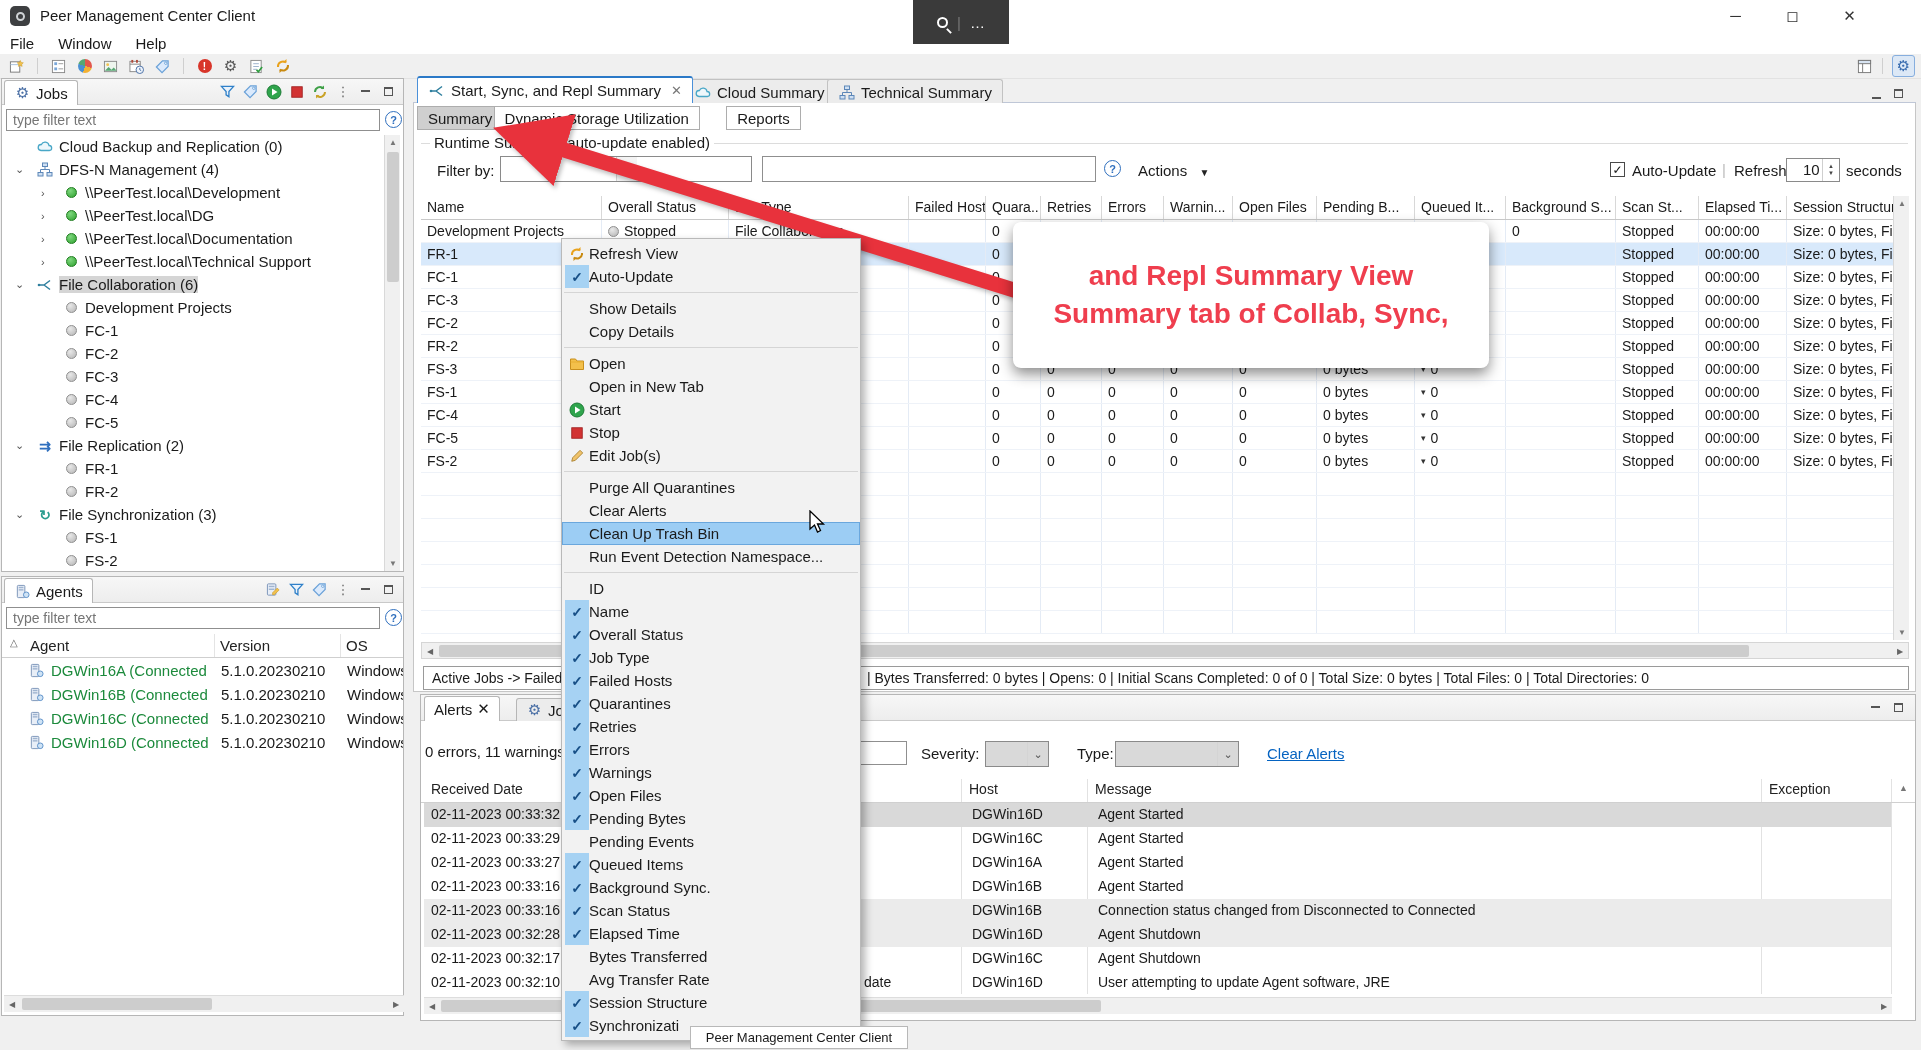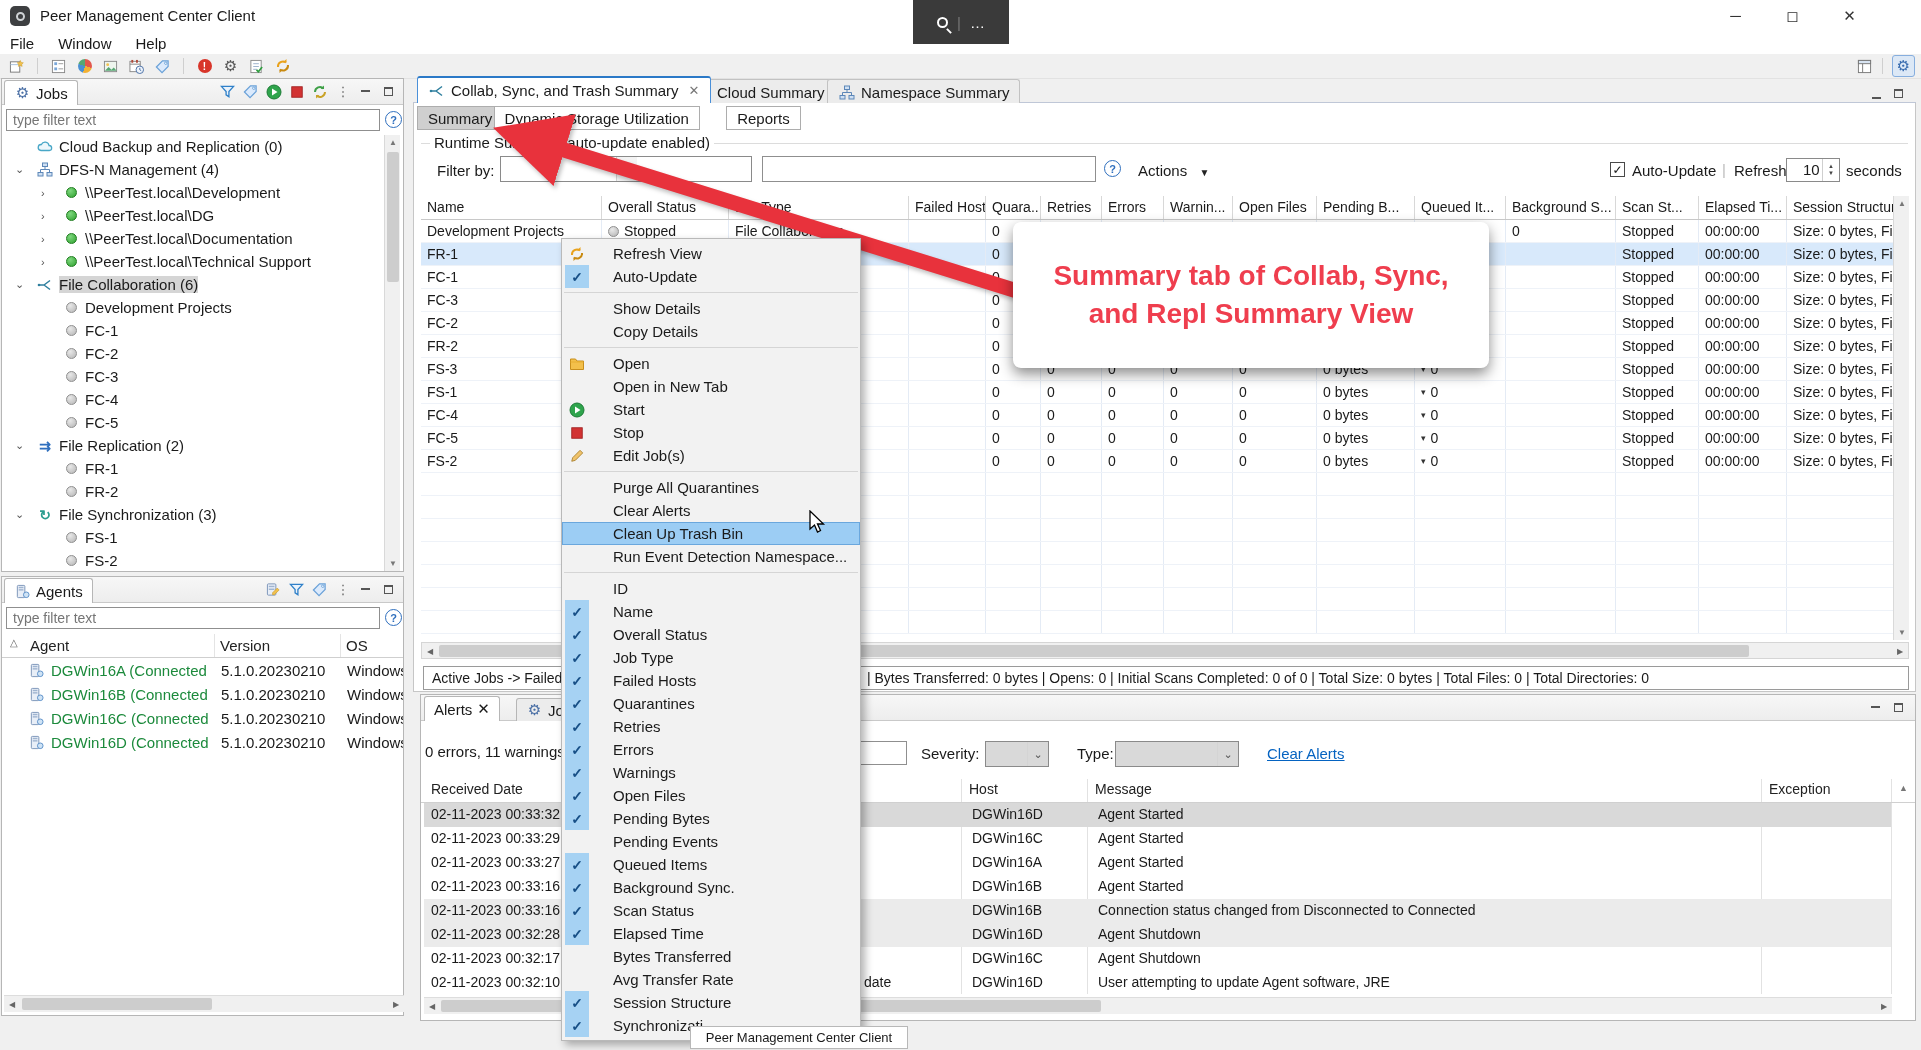--- a/index.html
+++ b/index.html
@@ -113,21 +113,21 @@
   .al-cell { position:absolute; top:3px; white-space:nowrap; }
   .link { color:#0563c1; text-decoration:underline; }
   .gray-combo { background:#d9d9d9; }
 
   
   #cmenu { left:561px; top:238px; width:300px; background:#f2f2f2; border:1px solid #b9b9b9;
     box-shadow:4px 4px 8px rgba(0,0,0,.3); z-index:60; padding:3px 0; }
   .mi { height:23px; display:flex; align-items:center; position:relative; }
   .mi .slot { width:24px; height:23px; margin-left:3px; display:flex; align-items:center; justify-content:center; }
   .mi .slot.checked { background:#a6d2f3; color:#174f86; font-weight:bold; font-size:14px; }
-  .mi .lbl { margin-left:24px; white-space:nowrap; }
+  .mi .lbl { margin-left:0; white-space:nowrap; }
   .mi.hl { background:#9ccdf4; outline:1px solid #6aa7dd; outline-offset:-1px; }
   .msep { height:9px; display:flex; align-items:center; }
   .msep i { height:1px; background:#d5d5d5; flex:1; margin:0 2px; }
 
   
   #callout { left:1013px; top:222px; width:476px; height:146px; background:#fff; border-radius:8px;
     box-shadow:0 6px 14px rgba(0,0,0,.45); z-index:41; display:flex; flex-direction:column;
     align-items:center; justify-content:center; gap:6px; }
   #callout div { color:#ef3e4e; font-size:28px; font-weight:bold; }
   #arrow-svg { left:0; top:0; width:1921px; height:1050px; z-index:40; pointer-events:none;
@@ -562,41 +562,41 @@
 
 <div class="a" id="edit-tabline"></div>
 <div class="a" id="editor-tabs" style="left: 0px; top: 0px; width: 1921px; height: 104px;">
     <div class="etab active" style="left: 417px; top: 76px;">
       <span class="ficon">
         <svg width="16" height="16" viewBox="0 0 16 16">
           <path d="M1.5 8h5.5M7 8l6-4.5M7 8l6 4.5" fill="none" stroke="#2f7f9e" stroke-width="1.5"></path>
           <circle cx="2" cy="8" r="1.3" fill="#2f7f9e"></circle>
         </svg>
       </span>
-      <span>Collab, Sync, and Trash Summary</span>
+      <span>Start, Sync, and Repl Summary</span>
       <span class="x">✕</span>
     </div>
     <div class="etab" style="left: 683px; top: 79px;">
       <span class="ficon">
         <svg width="16" height="16" viewBox="0 0 16 16">
           <path d="M4 11.5a3 3 0 0 1 .4-6A4 4 0 0 1 12 6.5a2.5 2.5 0 0 1 .3 5z" fill="#eef7fb" stroke="#49a7c7" stroke-width="1.3"></path>
         </svg>
       </span>
       <span>Cloud Summary</span>
     </div>
     <div class="etab" style="left: 827px; top: 79px;">
       <span class="ficon">
         <svg width="16" height="16" viewBox="0 0 16 16">
           <rect x="5.5" y="1" width="5" height="3.5" fill="#cfe0f3" stroke="#5d87b8"></rect>
           <rect x="1" y="10.5" width="5" height="3.5" fill="#cfe0f3" stroke="#5d87b8"></rect>
           <rect x="10" y="10.5" width="5" height="3.5" fill="#cfe0f3" stroke="#5d87b8"></rect>
           <path d="M8 4.5v3M3.5 10.5V7.5h9v3" fill="none" stroke="#5d87b8"></path>
         </svg>
       </span>
-      <span>Namespace Summary</span>
+      <span>Technical Summary</span>
     </div>
     <span class="a" style="left: 1872px; top: 86px;"><span style="display:inline-block;width:9px;height:3px;border-top:2px solid #555"></span></span>
     <span class="a" style="left: 1894px; top: 84px;"><span style="display:inline-block;width:9px;height:9px;border:1px solid #555;border-top:2px solid #555"></span></span>
   </div>
 <div class="a" id="editor-body" style="left:413px; top:103px; width:1503px; height:589px; background:#fff; border:1px solid #c6c6c6; border-top:none;"></div>
 <div class="a" id="subtabs" style="left: 0px; top: 0px; width: 1921px; height: 131px;">
     <div class="subtab selected" style="left: 417px; top: 106px;">Summary</div>
     <div class="subtab" style="left: 493.6px; top: 106px;">Dynamic Storage Utilization</div>
     <div class="subtab" style="left: 726.2px; top: 106px;">Reports</div>
   </div>
@@ -1422,22 +1422,22 @@
 <svg class="a" id="arrow-svg">
   <defs>
     <marker id="ah" markerWidth="5" markerHeight="5" refX="3.4" refY="2.5" orient="auto">
       <path d="M0,0 L5,2.5 L0,5 z" fill="#e8323c"></path>
     </marker>
   </defs>
   <line x1="1046" y1="300" x2="516" y2="135" stroke="#e8323c" stroke-width="15" marker-end="url(#ah)"></line>
 </svg>
 
 <div class="a" id="callout">
+  <div>and Repl Summary View</div>
   <div>Summary tab of Collab, Sync,</div>
-  <div>and Repl Summary View</div>
 </div>
 
 <div class="a" id="cmenu">
     <div class="mi">
       <span class="slot">
         <svg width="16" height="16" viewBox="0 0 16 16">
           <path d="M3 9a5 5 0 0 1 8-4.5" fill="none" stroke="#e9a21c" stroke-width="2"></path>
           <path d="M11.5 1v3.5H8z" fill="#e9a21c"></path>
           <path d="M13 7a5 5 0 0 1-8 4.5" fill="none" stroke="#c98a10" stroke-width="2"></path>
           <path d="M4.5 15v-3.5H8z" fill="#c98a10"></path>

